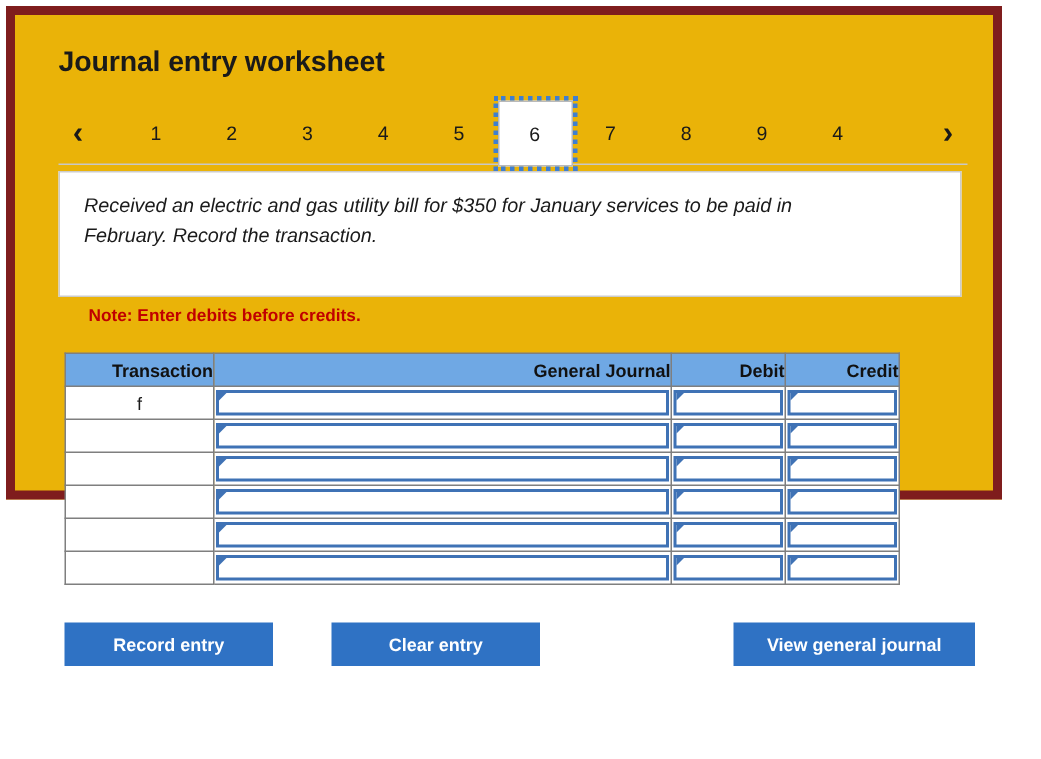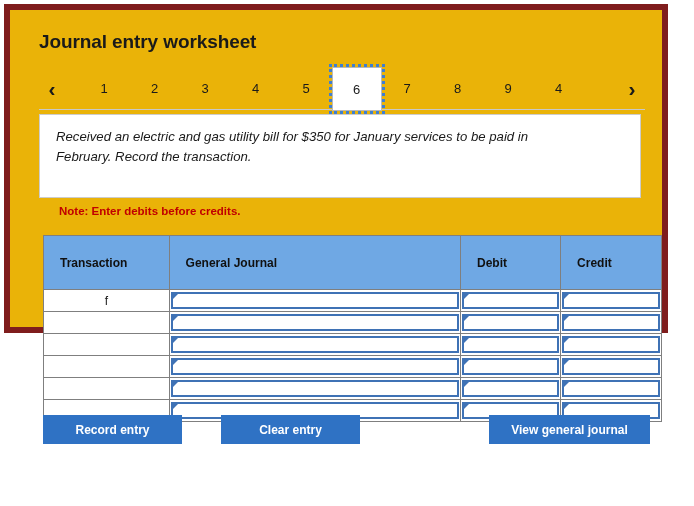--- a/index.html
+++ b/index.html
@@ -133,22 +133,22 @@
     border-collapse: collapse;
     table-layout: fixed;
   }
   #journal th {
     background: #6fa8e4;
     border: 1px solid #7f7f7f;
     font-size: 12px;
     font-weight: bold;
     color: #111111;
     height: 21px;
-    padding: 16px;
-    text-align: left;
+    padding: 0;
+    text-align: right;
   }
   #journal td {
     border: 1px solid #7f7f7f;
     background: #ffffff;
     height: 21px;
     padding: 0;
     vertical-align: middle;
   }
   .col-tx { width: 98px; }
   .col-gj { width: 304px; }

